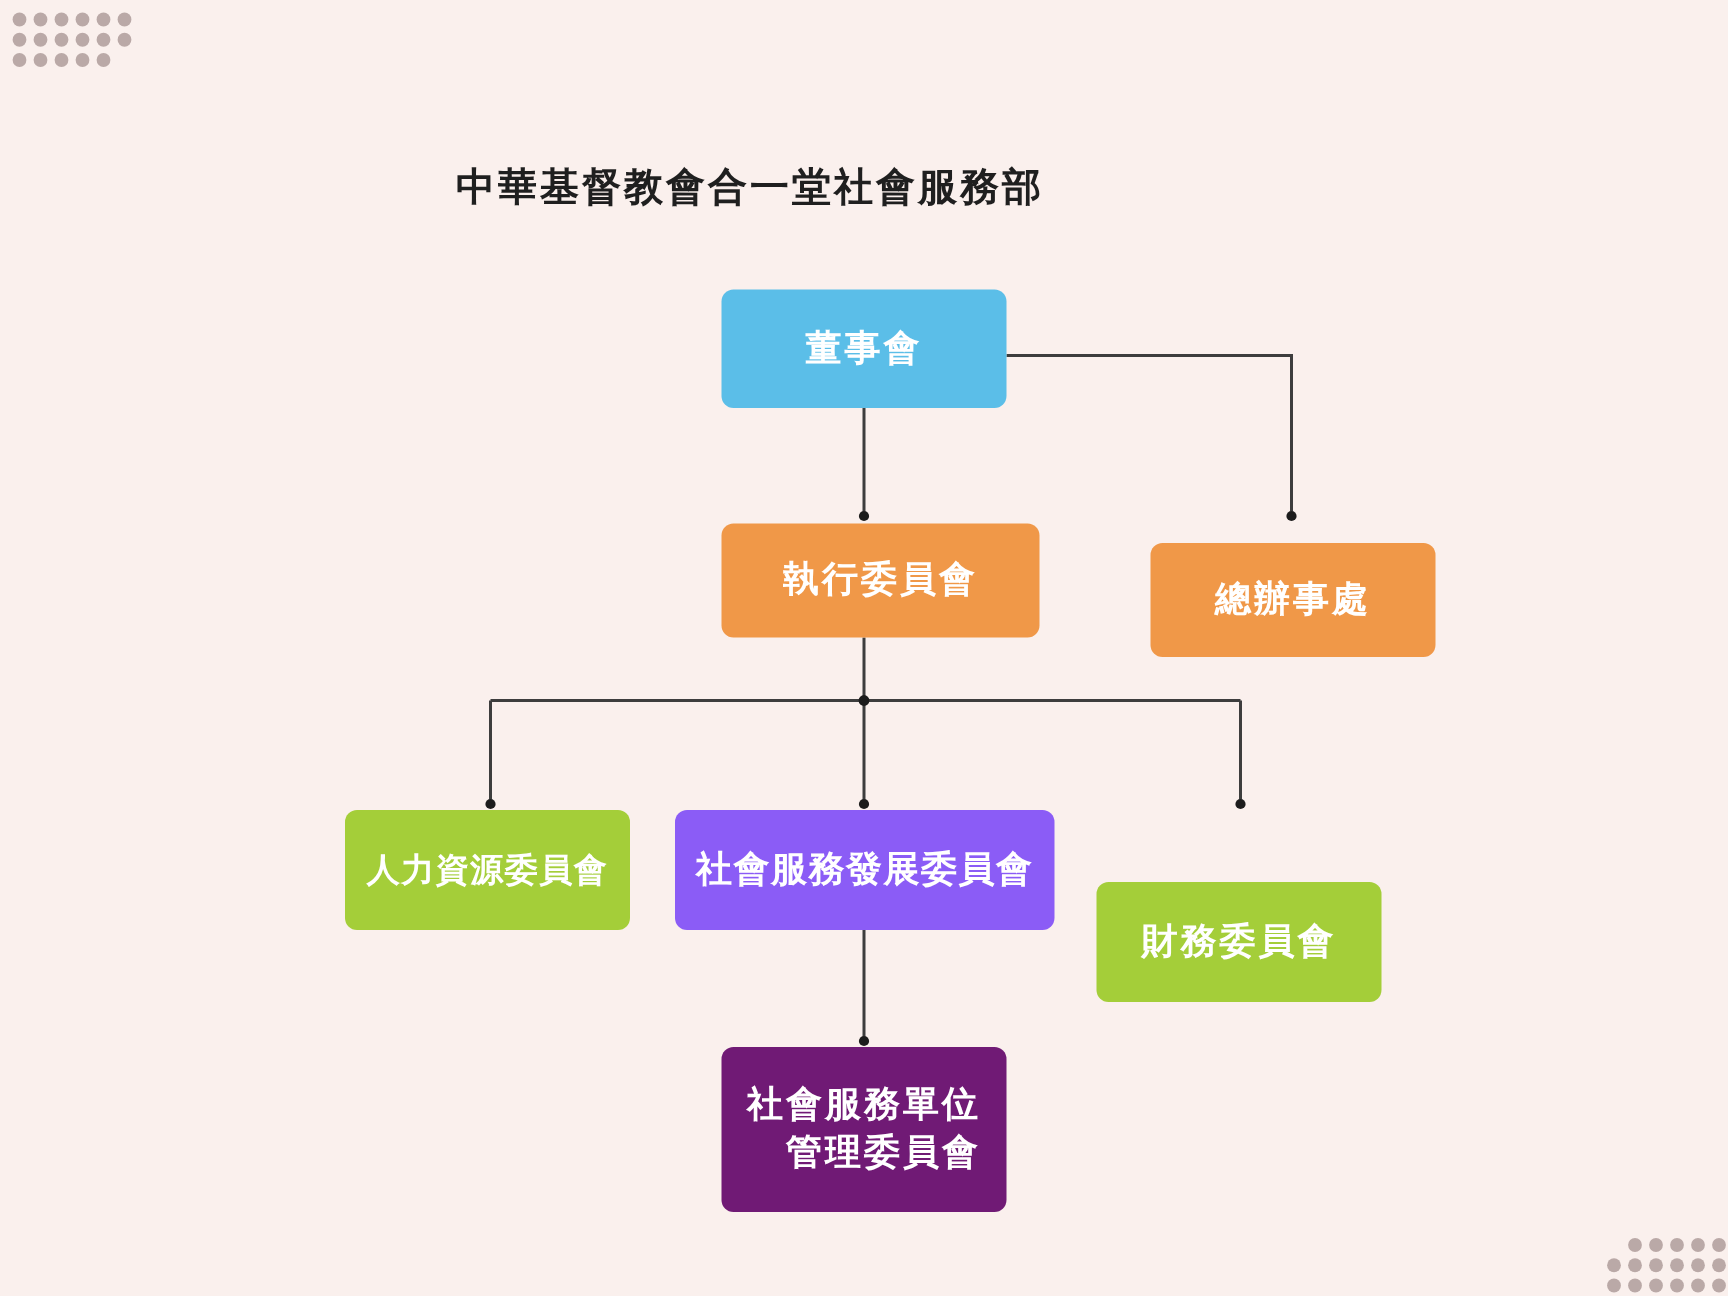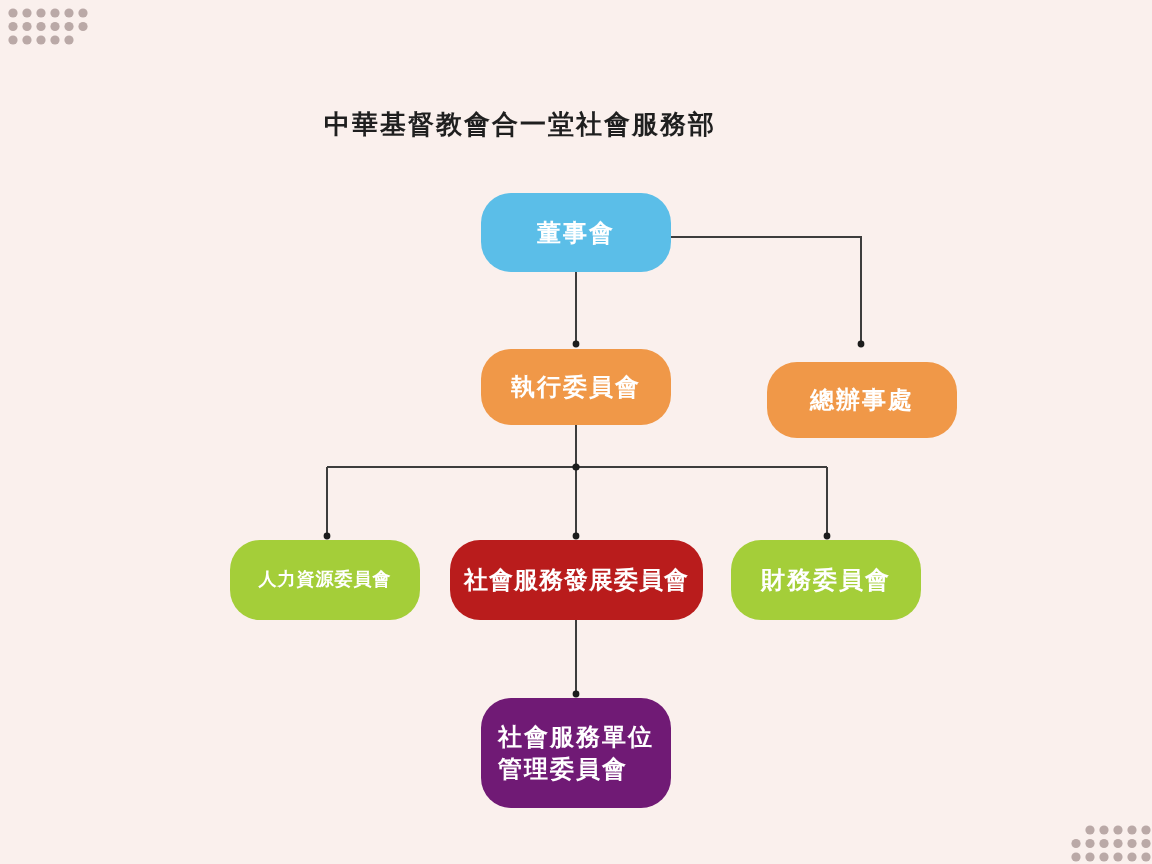--- a/index.html
+++ b/index.html
@@ -12,48 +12,47 @@
   }
   .chart-title {
     position: absolute;
     left: 0; top: 107px;
     width: 1000px;
     text-align: center;
     font-size: 26px;
     font-weight: bold;
     letter-spacing: 2px;
     color: #1f1f1f;
-    margin-left: 20px;
   }
   .connectors {
     position: absolute;
     left: 0; top: 0;
     width: 1152px; height: 864px;
     pointer-events: none;
   }
   .node {
     position: absolute;
-    border-radius: 30px;
+    border-radius: 8px;
     color: #ffffff;
     font-size: 24px;
     font-weight: bold;
     letter-spacing: 2px;
     line-height: 1.32;
     display: flex;
     align-items: center;
     justify-content: center;
-    text-align: left;
+    text-align: right;
     white-space: pre-line;
     box-sizing: border-box;
     padding: 12px 8px;
   }
   .n-board  { left: 481px; top: 193px; width: 190px; height: 79px; }
-  .n-exec   { left: 481px; top: 349px; width: 190px; height: 76px; }
+  .n-exec   { left: 481px; top: 349px; width: 212px; height: 76px; }
   .n-office { left: 767px; top: 349px; width: 190px; height: 76px; margin-top: 13px; }
-  .n-hr     { left: 230px; top: 540px; width: 190px; height: 80px; font-size: 18px; letter-spacing: 1px; }
+  .n-hr     { left: 230px; top: 540px; width: 190px; height: 80px; font-size: 22px; letter-spacing: 1px; }
   .n-dev    { left: 450px; top: 540px; width: 253px; height: 80px; font-size: 24px; letter-spacing: 1px; }
   .n-fin    { left: 731px; top: 540px; width: 190px; height: 80px; }
   .n-unit   { left: 481px; top: 698px; width: 190px; height: 110px; }
   .dots-tl { position: absolute; left: 2px; top: 2px; width: 100px; height: 50px; }
   .dots-br { position: absolute; left: 1052px; top: 812px; width: 100px; height: 52px; }
 </style>
 </head>
 <body>
 
 <div>
@@ -83,23 +82,23 @@
   </svg>
 
   <div class="node n-board" style="background: rgb(91, 190, 232);">董事會</div>
 
   <div class="node n-exec" style="background: rgb(240, 152, 72);">執行委員會</div>
 
   <div class="node n-office" style="background: rgb(240, 152, 72);">總辦事處</div>
 
   <div class="node n-hr" style="background: rgb(164, 206, 57);">人力資源委員會</div>
 
-  <div class="node n-dev" style="background: #b91c1c;">社會服務發展委員會</div>
+  <div class="node n-dev" style="background: #8b5cf6;">社會服務發展委員會</div>
 
-  <div class="node n-fin" style="background: rgb(164, 206, 57);">財務委員會</div>
+  <div class="node n-fin" style="background: rgb(164, 206, 57); margin-top: 48px;">財務委員會</div>
 
   <div class="node n-unit" style="background: #701a75;">社會服務單位
 管理委員會</div>
 
   <svg class="dots-tl" viewBox="0 0 100 50" xmlns="http://www.w3.org/2000/svg">
     <g fill="#BAA9A7">
       <circle cx="11" cy="11" r="4.6"></circle>
         <circle cx="25" cy="11" r="4.6"></circle>
         <circle cx="39" cy="11" r="4.6"></circle>
         <circle cx="53" cy="11" r="4.6"></circle>

